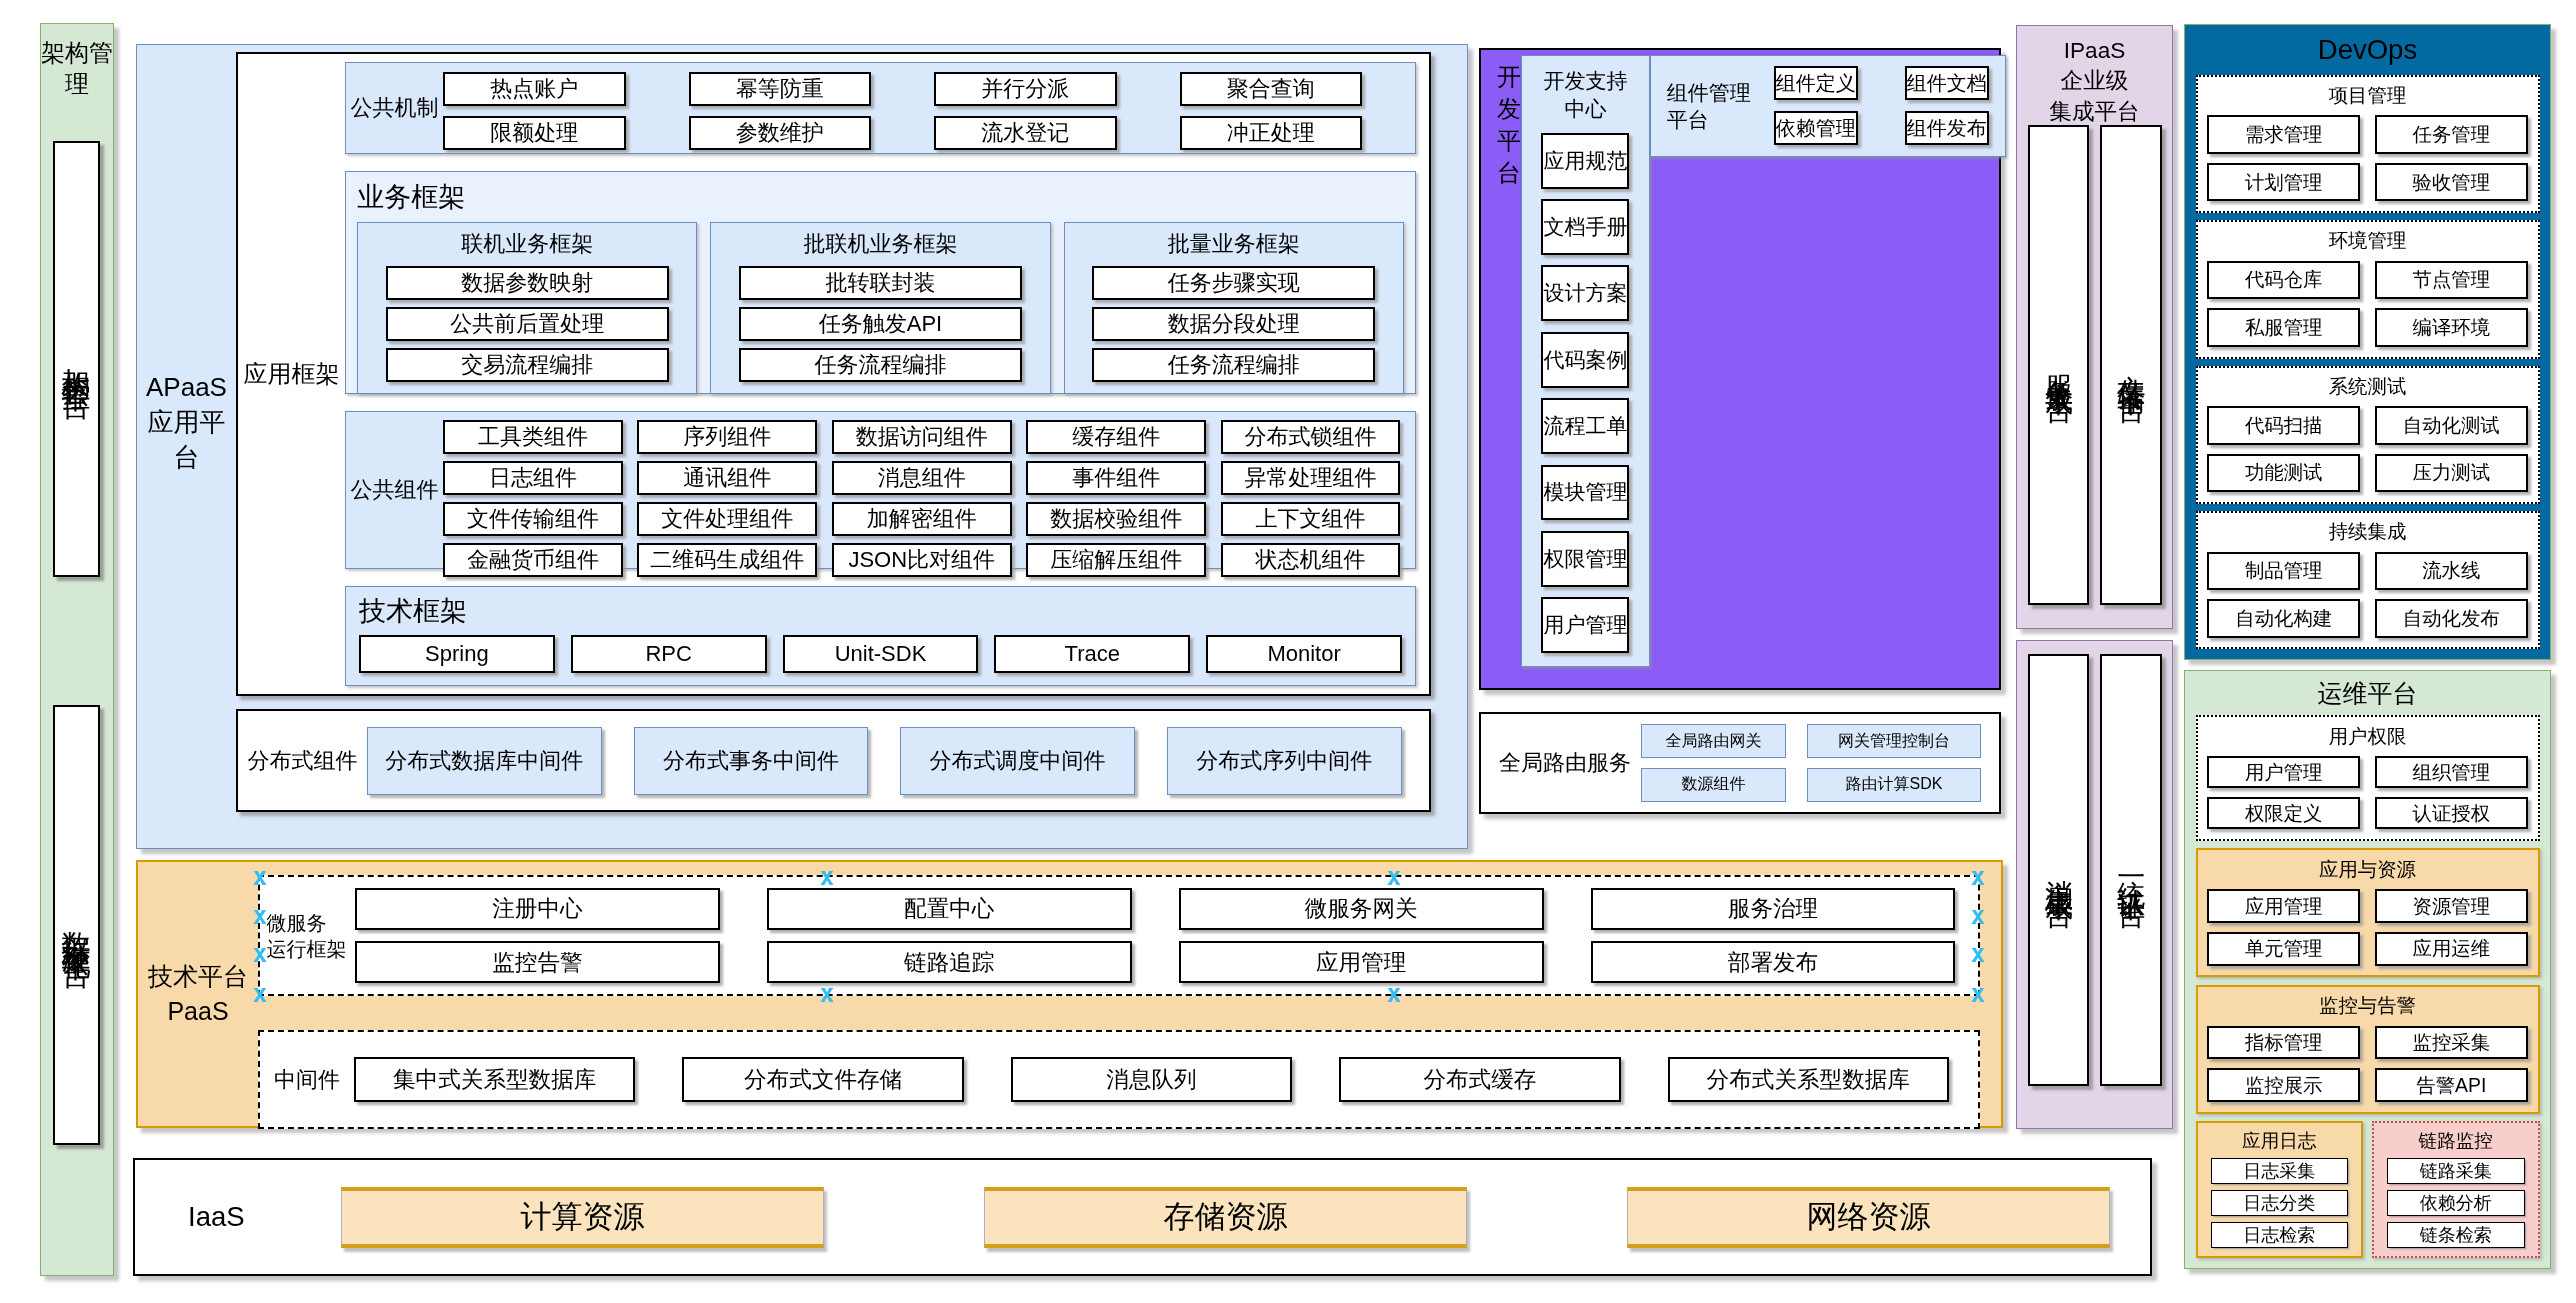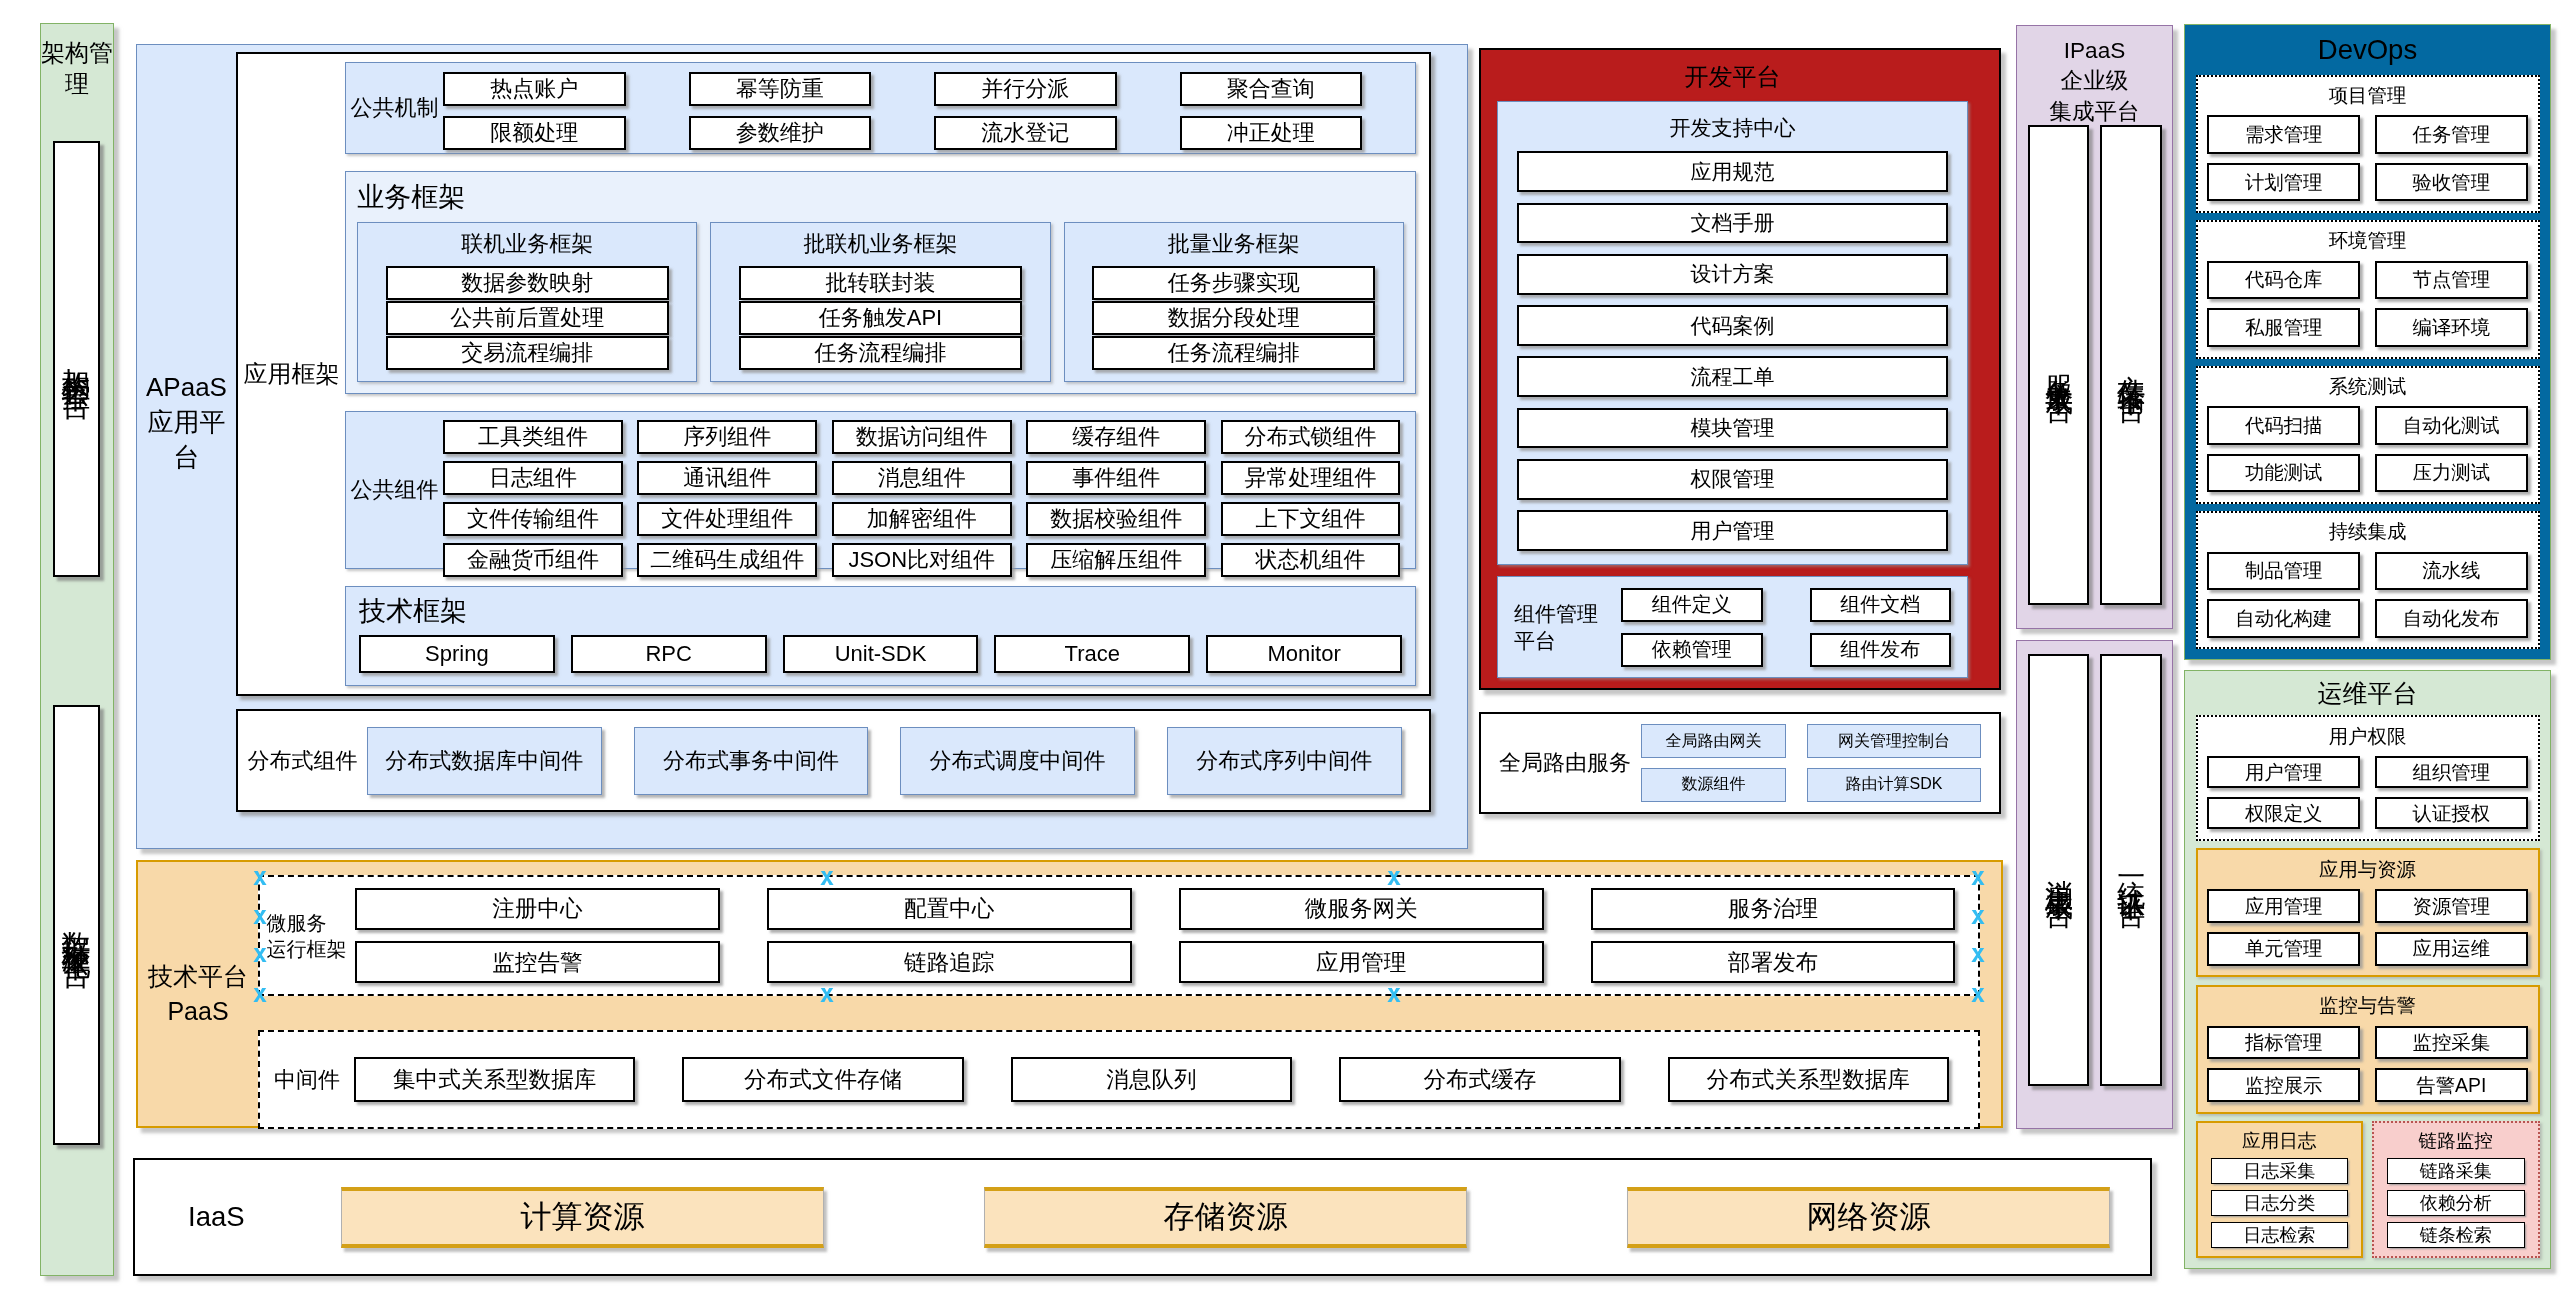--- a/index.html
+++ b/index.html
@@ -79,21 +79,21 @@
   #mech-grid { flex:1; display:grid; grid-template-columns:repeat(4,1fr); gap:9.7px 63px; padding:9.7px 53px 9.7px 0; }
   #biz-sec {
     height:223px; background:#e9f1fc; border:1.6px solid #6c8ebf;
     box-shadow:2.4px 2.4px 2.4px rgba(150,150,150,.55);
     display:flex; flex-direction:column; padding:3.2px 11.3px 11.3px;
   }
   .sec-title { text-align:left; font-size:27px; padding:4.8px 0 6.5px; }
   #biz-row { flex:1; display:flex; gap:13px; }
   .biz-col { flex:1; background:#dae8fc; border:1.6px solid #6c8ebf; box-shadow:2.4px 2.4px 2.4px rgba(150,150,150,.5); display:flex; flex-direction:column; padding:1.6px 27.5px 11.3px; }
   .biz-col .col-title { text-align:center; font-size:22px; padding:4.8px 0 6.5px; }
-  .biz-items { flex:1; display:flex; flex-direction:column; gap:1px; }
+  .biz-items { flex:1; display:flex; flex-direction:column; gap:7px; }
   .biz-items .wbox { flex:1; }
   #comp-sec { height:158px; }
   #comp-grid { flex:1; display:grid; grid-template-columns:repeat(5,1fr); gap:7.3px 14.5px; padding:8px 14.5px 8px 0; }
   #tech-sec {
     height:100px; background:#dae8fc; border:1.6px solid #6c8ebf;
     box-shadow:2.4px 2.4px 2.4px rgba(150,150,150,.55);
     display:flex; flex-direction:column; padding:1.6px 13px 11.3px;
   }
   #tech-row { flex:1; display:flex; gap:16px; }
   #tech-row .wbox { flex:1; }
@@ -101,22 +101,22 @@
     position:absolute; left:99px; top:664px; width:1195px; height:103px;
     background:#fff; border:2.4px solid #000;
     box-shadow:4px 4px 3.2px rgba(140,140,140,.7);
     display:flex; align-items:center; padding-right:27.5px;
   }
   #dist-label { width:129px; font-size:22px; flex:none; }
   #dist-items { flex:1; display:grid; grid-template-columns:repeat(4,1fr); gap:32px; height:68px; }
   
   #dev-platform {
     left:1479px; top:48px; width:522px; height:642px;
-    background:#b91c1c; border:2.4px solid #000;
-    display:flex; flex-direction:column; padding:4.8px 31px 9.7px 16px;
+    background:#8b5cf6; border:2.4px solid #000;
+    display:flex; flex-direction:row; padding:4.8px 31px 9.7px 16px;
   }
   #dev-title { text-align:center; font-size:24px; padding:6.5px 0 8px; }
   #dev-cols { flex:1; display:flex; gap:14.5px; margin-bottom:11.3px; }
   .dev-col { flex:1; background:#dae8fc; border:1.6px solid #6c8ebf; box-shadow:2.4px 2.4px 2.4px rgba(150,150,150,.55); display:flex; flex-direction:column; padding:4.8px 19.4px 13px; }
   .dev-col .col-title { text-align:center; font-size:21px; padding:6.5px 0 9.7px; }
   .dev-items { flex:1; display:flex; flex-direction:column; gap:10.5px; }
   .dev-items .wbox { flex:1; font-size:21px; }
   #component-mgmt {
     height:102px; background:#dae8fc; border:1.6px solid #6c8ebf;
     box-shadow:2.4px 2.4px 2.4px rgba(150,150,150,.55);

